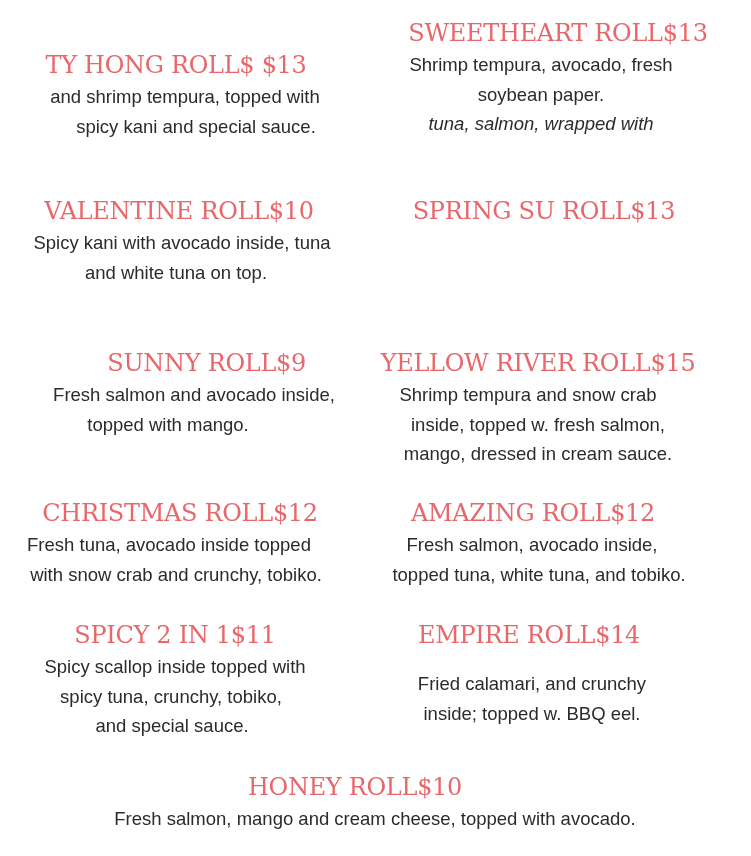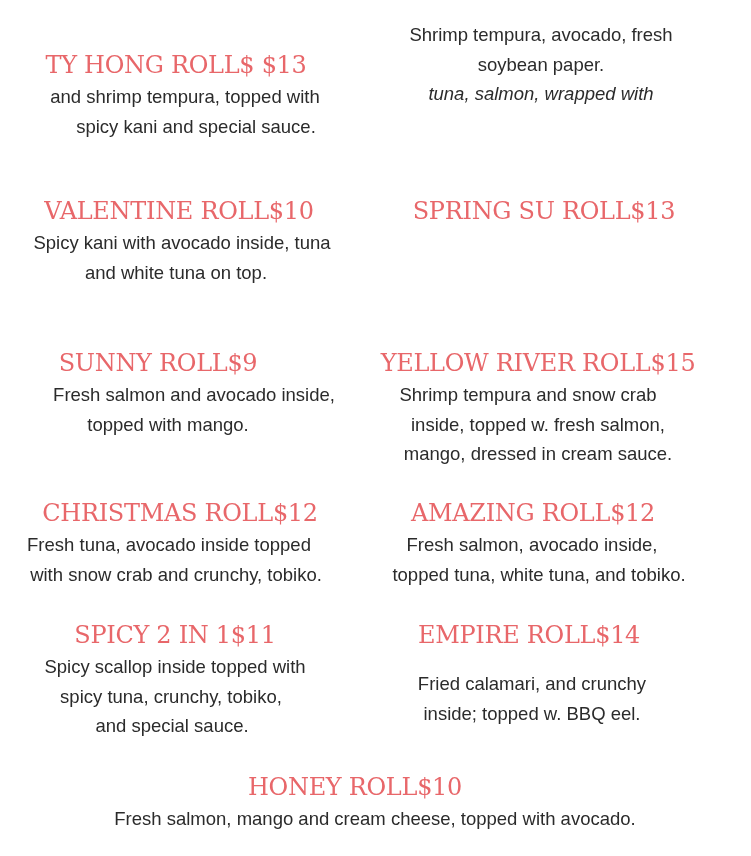--- a/index.html
+++ b/index.html
@@ -40,41 +40,42 @@
 
 <div class="item" style="left:10px; top:18px; width:350px;">
   <div class="title" style="padding-right:18px;margin-top:32px;">TY HONG ROLL$ $13</div>
   <div class="desc" style="margin-top:2px;">
     <span class="desc-line">and shrimp tempura, topped with</span>
     <span class="desc-line" style="padding-left:22px;">spicy kani and special sauce.</span>
   </div>
 </div>
 
 <div class="item" style="left:378px; top:18px; width:340px;">
+  <div class="title" style="padding-left:20px;">SWEETHEART ROLL$13</div>
   <div class="desc" style="margin-top:2px;">
     <span class="desc-line" style="padding-right:14px;">Shrimp tempura, avocado, fresh</span>
     <span class="desc-line" style="padding-right:14px;">soybean paper.</span>
     <span class="desc-line ital" style="padding-right:14px;">tuna, salmon, wrapped with</span>
   </div>
 </div>
 
 <div class="item" style="left:6px; top:196px; width:352px;">
   <div class="title" style="padding-right:6px;">VALENTINE ROLL$10</div>
   <div class="desc" style="margin-top:2px;">
     <span class="desc-line">Spicy kani with avocado inside, tuna</span>
     <span class="desc-line" style="padding-right:12px;">and white tuna on top.</span>
   </div>
 </div>
 
 <div class="item" style="left:378px; top:196px; width:340px;">
   <div class="title" style="padding-right:8px;">SPRING SU ROLL$13</div>
 </div>
 
 <div class="item" style="left:10px; top:348px; width:346px;">
-  <div class="title" style="padding-right:50px;">SUNNY ROLL$9</div>
+  <div class="title" style="padding-right:50px;text-align:right;">SUNNY ROLL$9</div>
   <div class="desc" style="margin-top:2px;">
     <span class="desc-line" style="padding-left:22px;">Fresh salmon and avocado inside,</span>
     <span class="desc-line" style="padding-right:30px;">topped with mango.</span>
   </div>
 </div>
 
 <div class="item" style="left:368px; top:348px; width:340px;">
   <div class="title">YELLOW RIVER ROLL$15</div>
   <div class="desc" style="margin-top:2px;">
     <span class="desc-line" style="padding-right:20px;">Shrimp tempura and snow crab</span>

